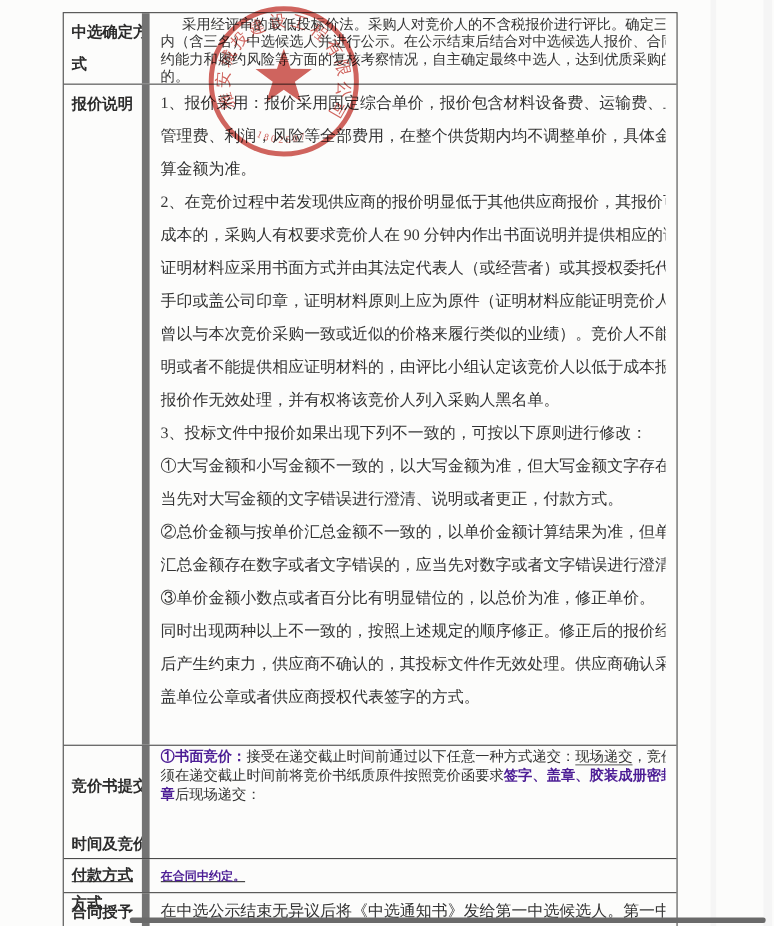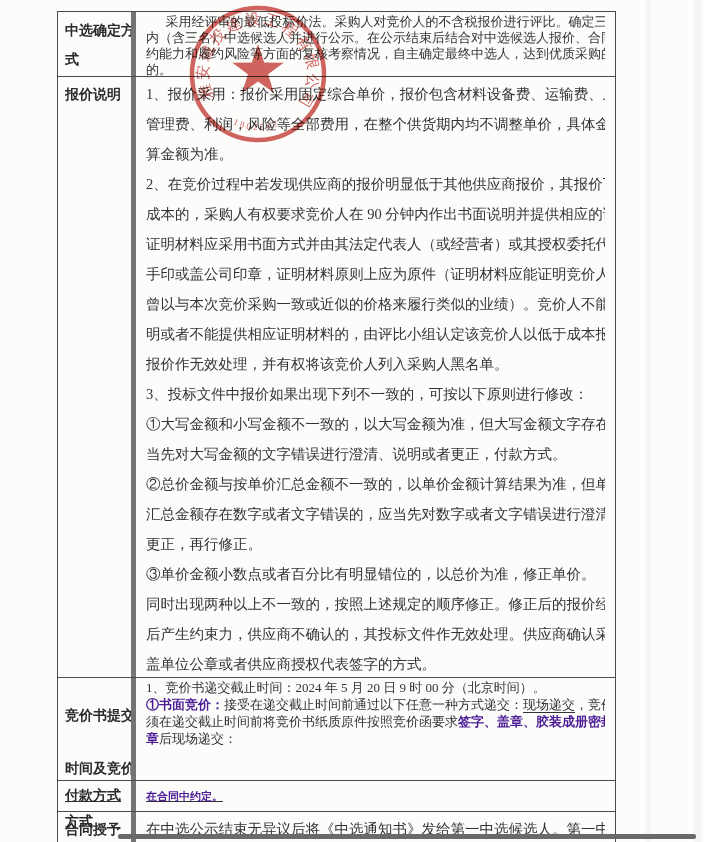--- a/index.html
+++ b/index.html
@@ -10,21 +10,21 @@
     color:#333;
   }
   .scan-streak{position:absolute;top:0;height:842px;background:rgba(110,125,140,0.05);}
   .doc-table{
     position:absolute;left:57px;top:11px;width:557px;
     border:1px solid #4a4a4a;background:transparent;
   }
   .trow{display:flex;border-top:1px solid #4a4a4a;}
   .trow:first-child{border-top:none;}
   .tlabel{
-    width:78px;flex:0 0 78px;border-right:5px solid #737373;
+    width:78px;flex:0 0 78px;border-right:7px solid #737373;
     font-weight:bold;color:#2b2b2b;font-size:14px;
     padding-left:7px;box-sizing:border-box;
   }
   .tcontent{flex:1;padding:0 10px;box-sizing:border-box;overflow:hidden;}
   .tline{white-space:pre;overflow:hidden;}
   .seg.b{font-weight:bold;color:#4c1d95;margin-top:20px;}
   .seg.u{text-decoration:underline;text-underline-offset:3px;}
 
   
   .row-method{height:64px;}
@@ -103,36 +103,34 @@
         <div class="tline">证明材料应采用书面方式并由其法定代表人（或经营者）或其授权委托代理人签字按</div>
         <div class="tline">手印或盖公司印章，证明材料原则上应为原件（证明材料应能证明竞价人近期以来，</div>
         <div class="tline">曾以与本次竞价采购一致或近似的价格来履行类似的业绩）。竞价人不能按时合理说</div>
         <div class="tline">明或者不能提供相应证明材料的，由评比小组认定该竞价人以低于成本报价竞标，其</div>
         <div class="tline">报价作无效处理，并有权将该竞价人列入采购人黑名单。</div>
         <div class="tline">3、投标文件中报价如果出现下列不一致的，可按以下原则进行修改：</div>
         <div class="tline">①大写金额和小写金额不一致的，以大写金额为准，但大写金额文字存在错误的，应</div>
         <div class="tline">当先对大写金额的文字错误进行澄清、说明或者更正，付款方式。</div>
         <div class="tline">②总价金额与按单价汇总金额不一致的，以单价金额计算结果为准，但单价或者单价</div>
         <div class="tline">汇总金额存在数字或者文字错误的，应当先对数字或者文字错误进行澄清、说明或者</div>
-        <div class="tline">更正，再行修正。</div>
         <div class="tline">③单价金额小数点或者百分比有明显错位的，以总价为准，修正单价。</div>
         <div class="tline">同时出现两种以上不一致的，按照上述规定的顺序修正。修正后的报价经供应商确认</div>
         <div class="tline">后产生约束力，供应商不确认的，其投标文件作无效处理。供应商确认采取书面且加</div>
         <div class="tline">盖单位公章或者供应商授权代表签字的方式。</div>
       </div>
   </div>
 
   <div class="trow row-submit">
     <div class="tlabel">
         <div class="tline">竞价书提交</div>
         <div class="tline">时间及竞价</div>
         <div class="tline">方式</div>
       </div>
     <div class="tcontent">
-        <div class="tline">1、竞价书递交截止时间：2024 年 5 月 20 日 9 时 00 分（北京时间）。</div>
         <div class="tline"><span class="seg b">①书面竞价：</span><span class="seg">接受在递交截止时间前通过以下任意一种方式递交：</span><span class="seg u">现场递交</span><span class="seg">，竞价人</span></div>
         <div class="tline"><span class="seg">须在递交截止时间前将竞价书纸质原件按照竞价函要求</span><span class="seg b">签字、盖章、胶装成册密封盖</span></div>
         <div class="tline"><span class="seg b">章</span><span class="seg">后现场递交：</span></div>
       </div>
   </div>
 
   <div class="trow row-payment">
     <div class="tlabel">
         <div class="tline">付款方式</div>
       </div>

